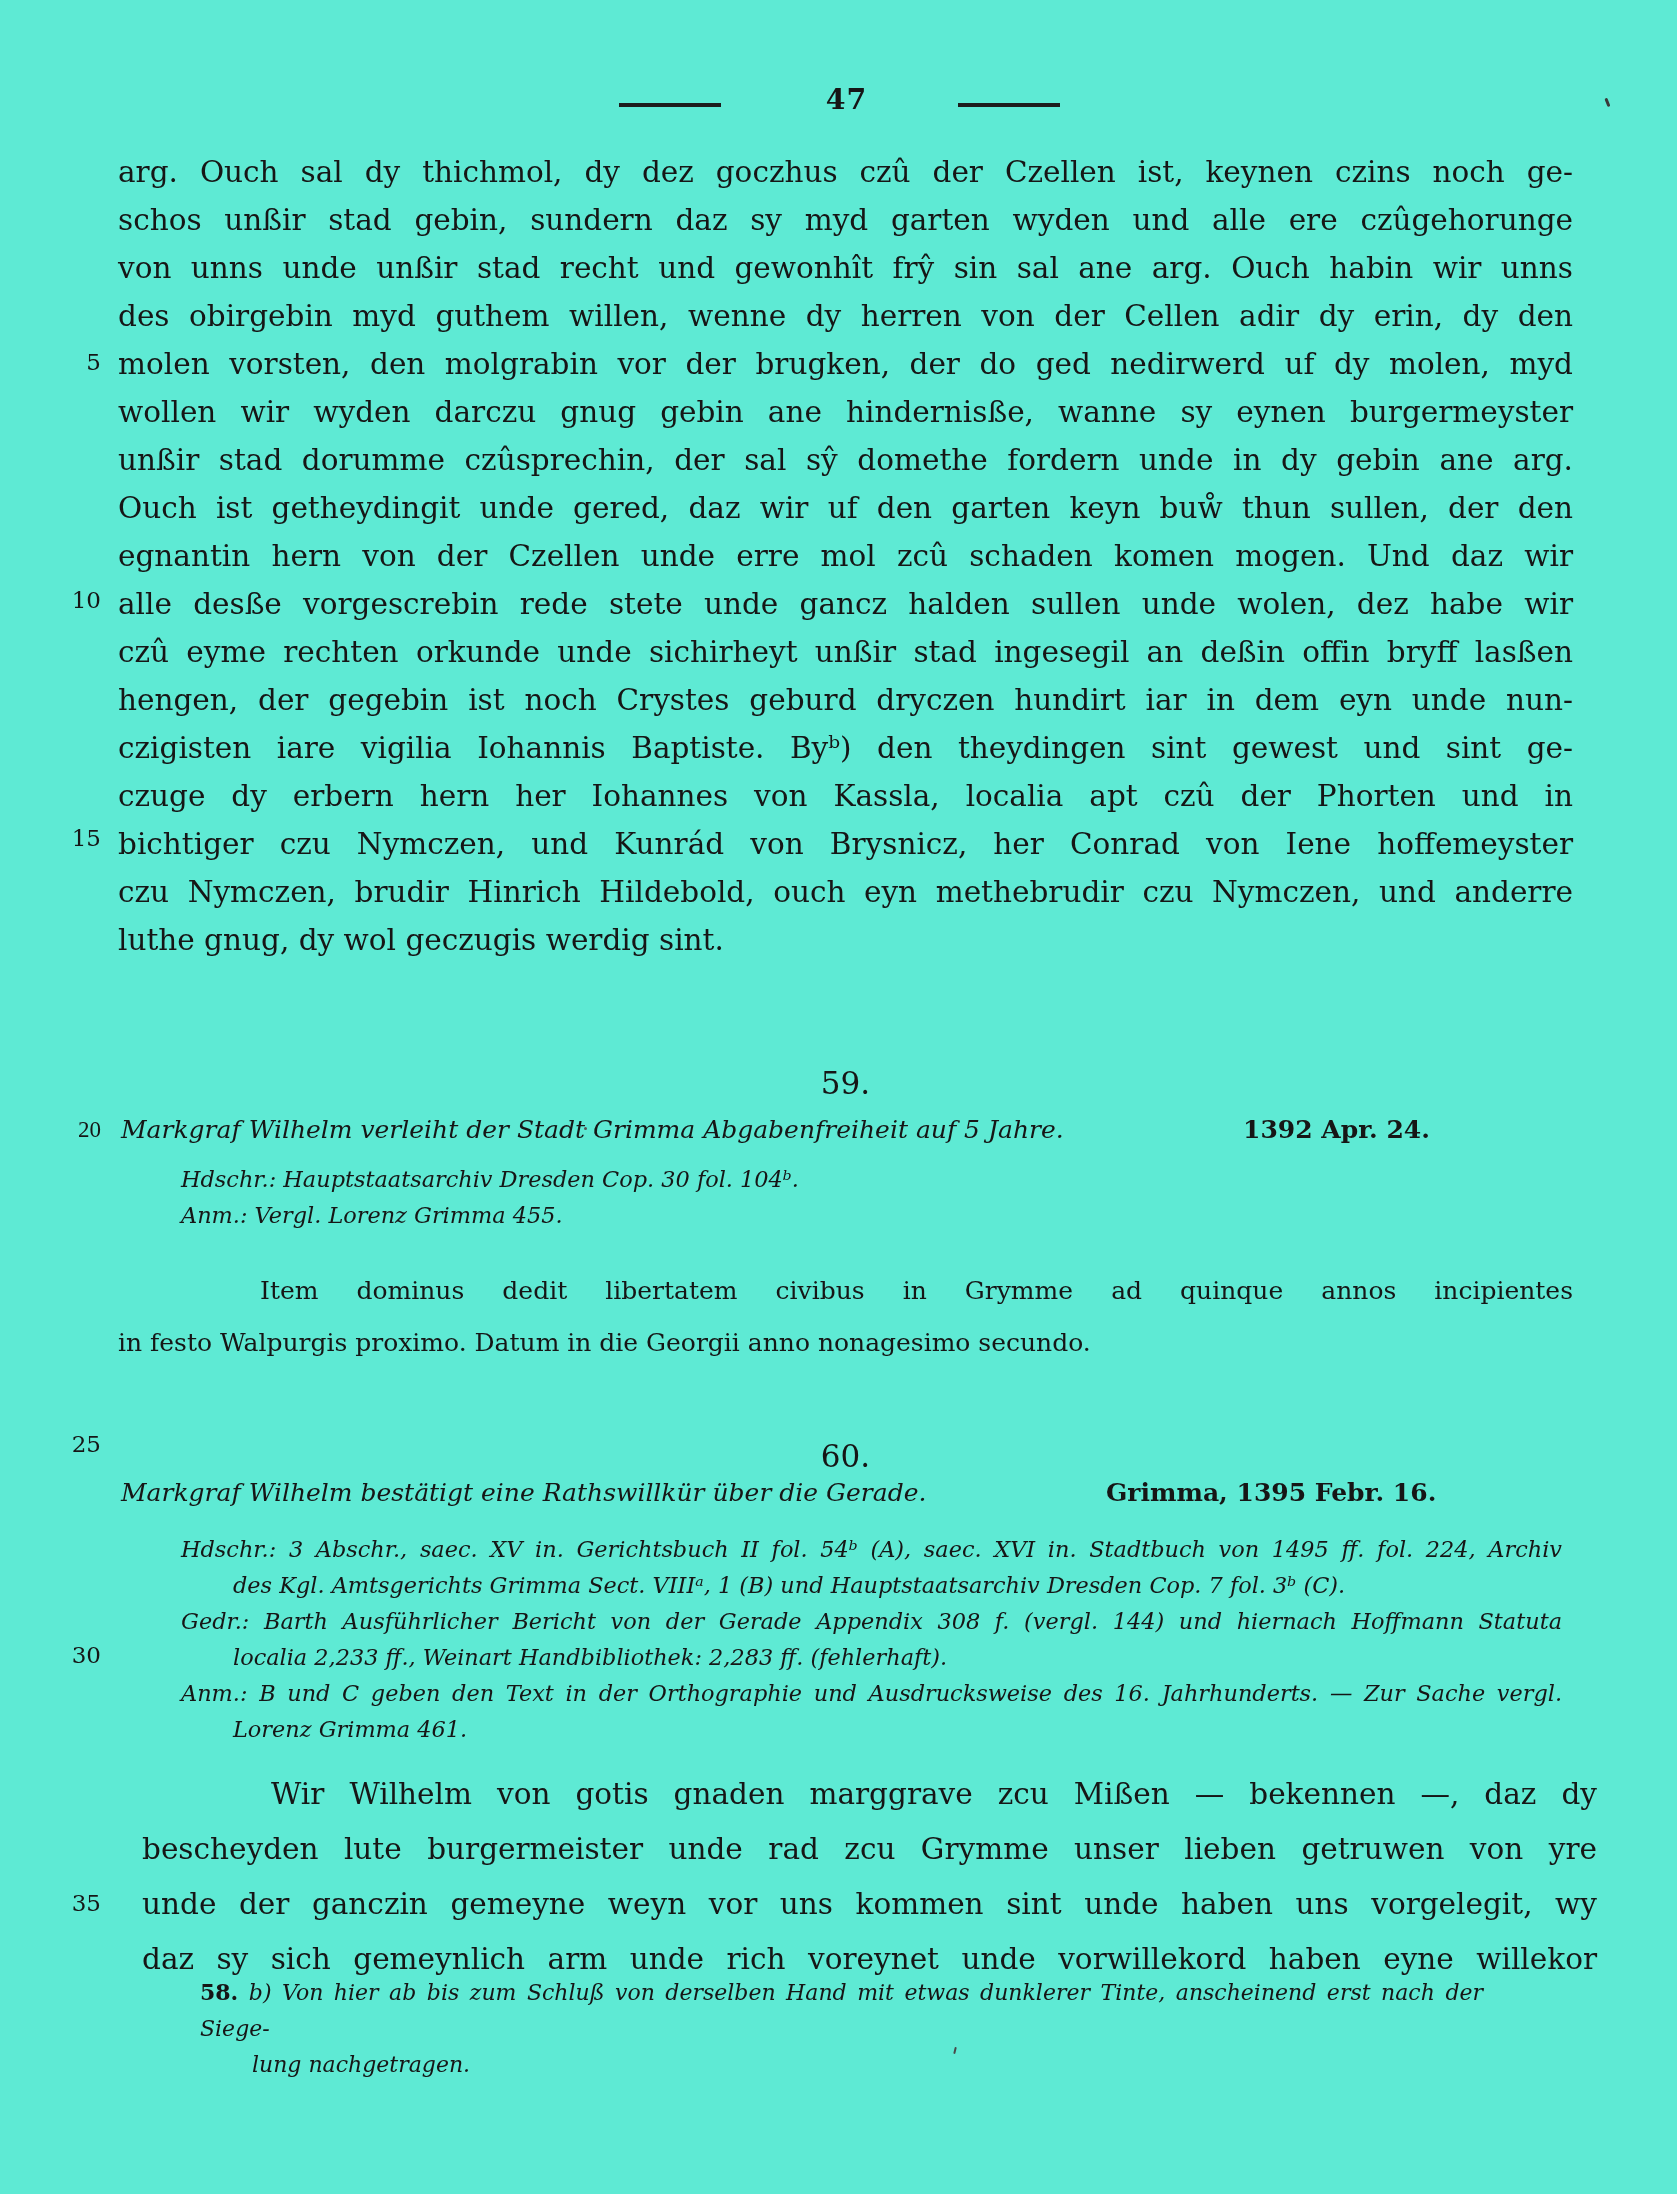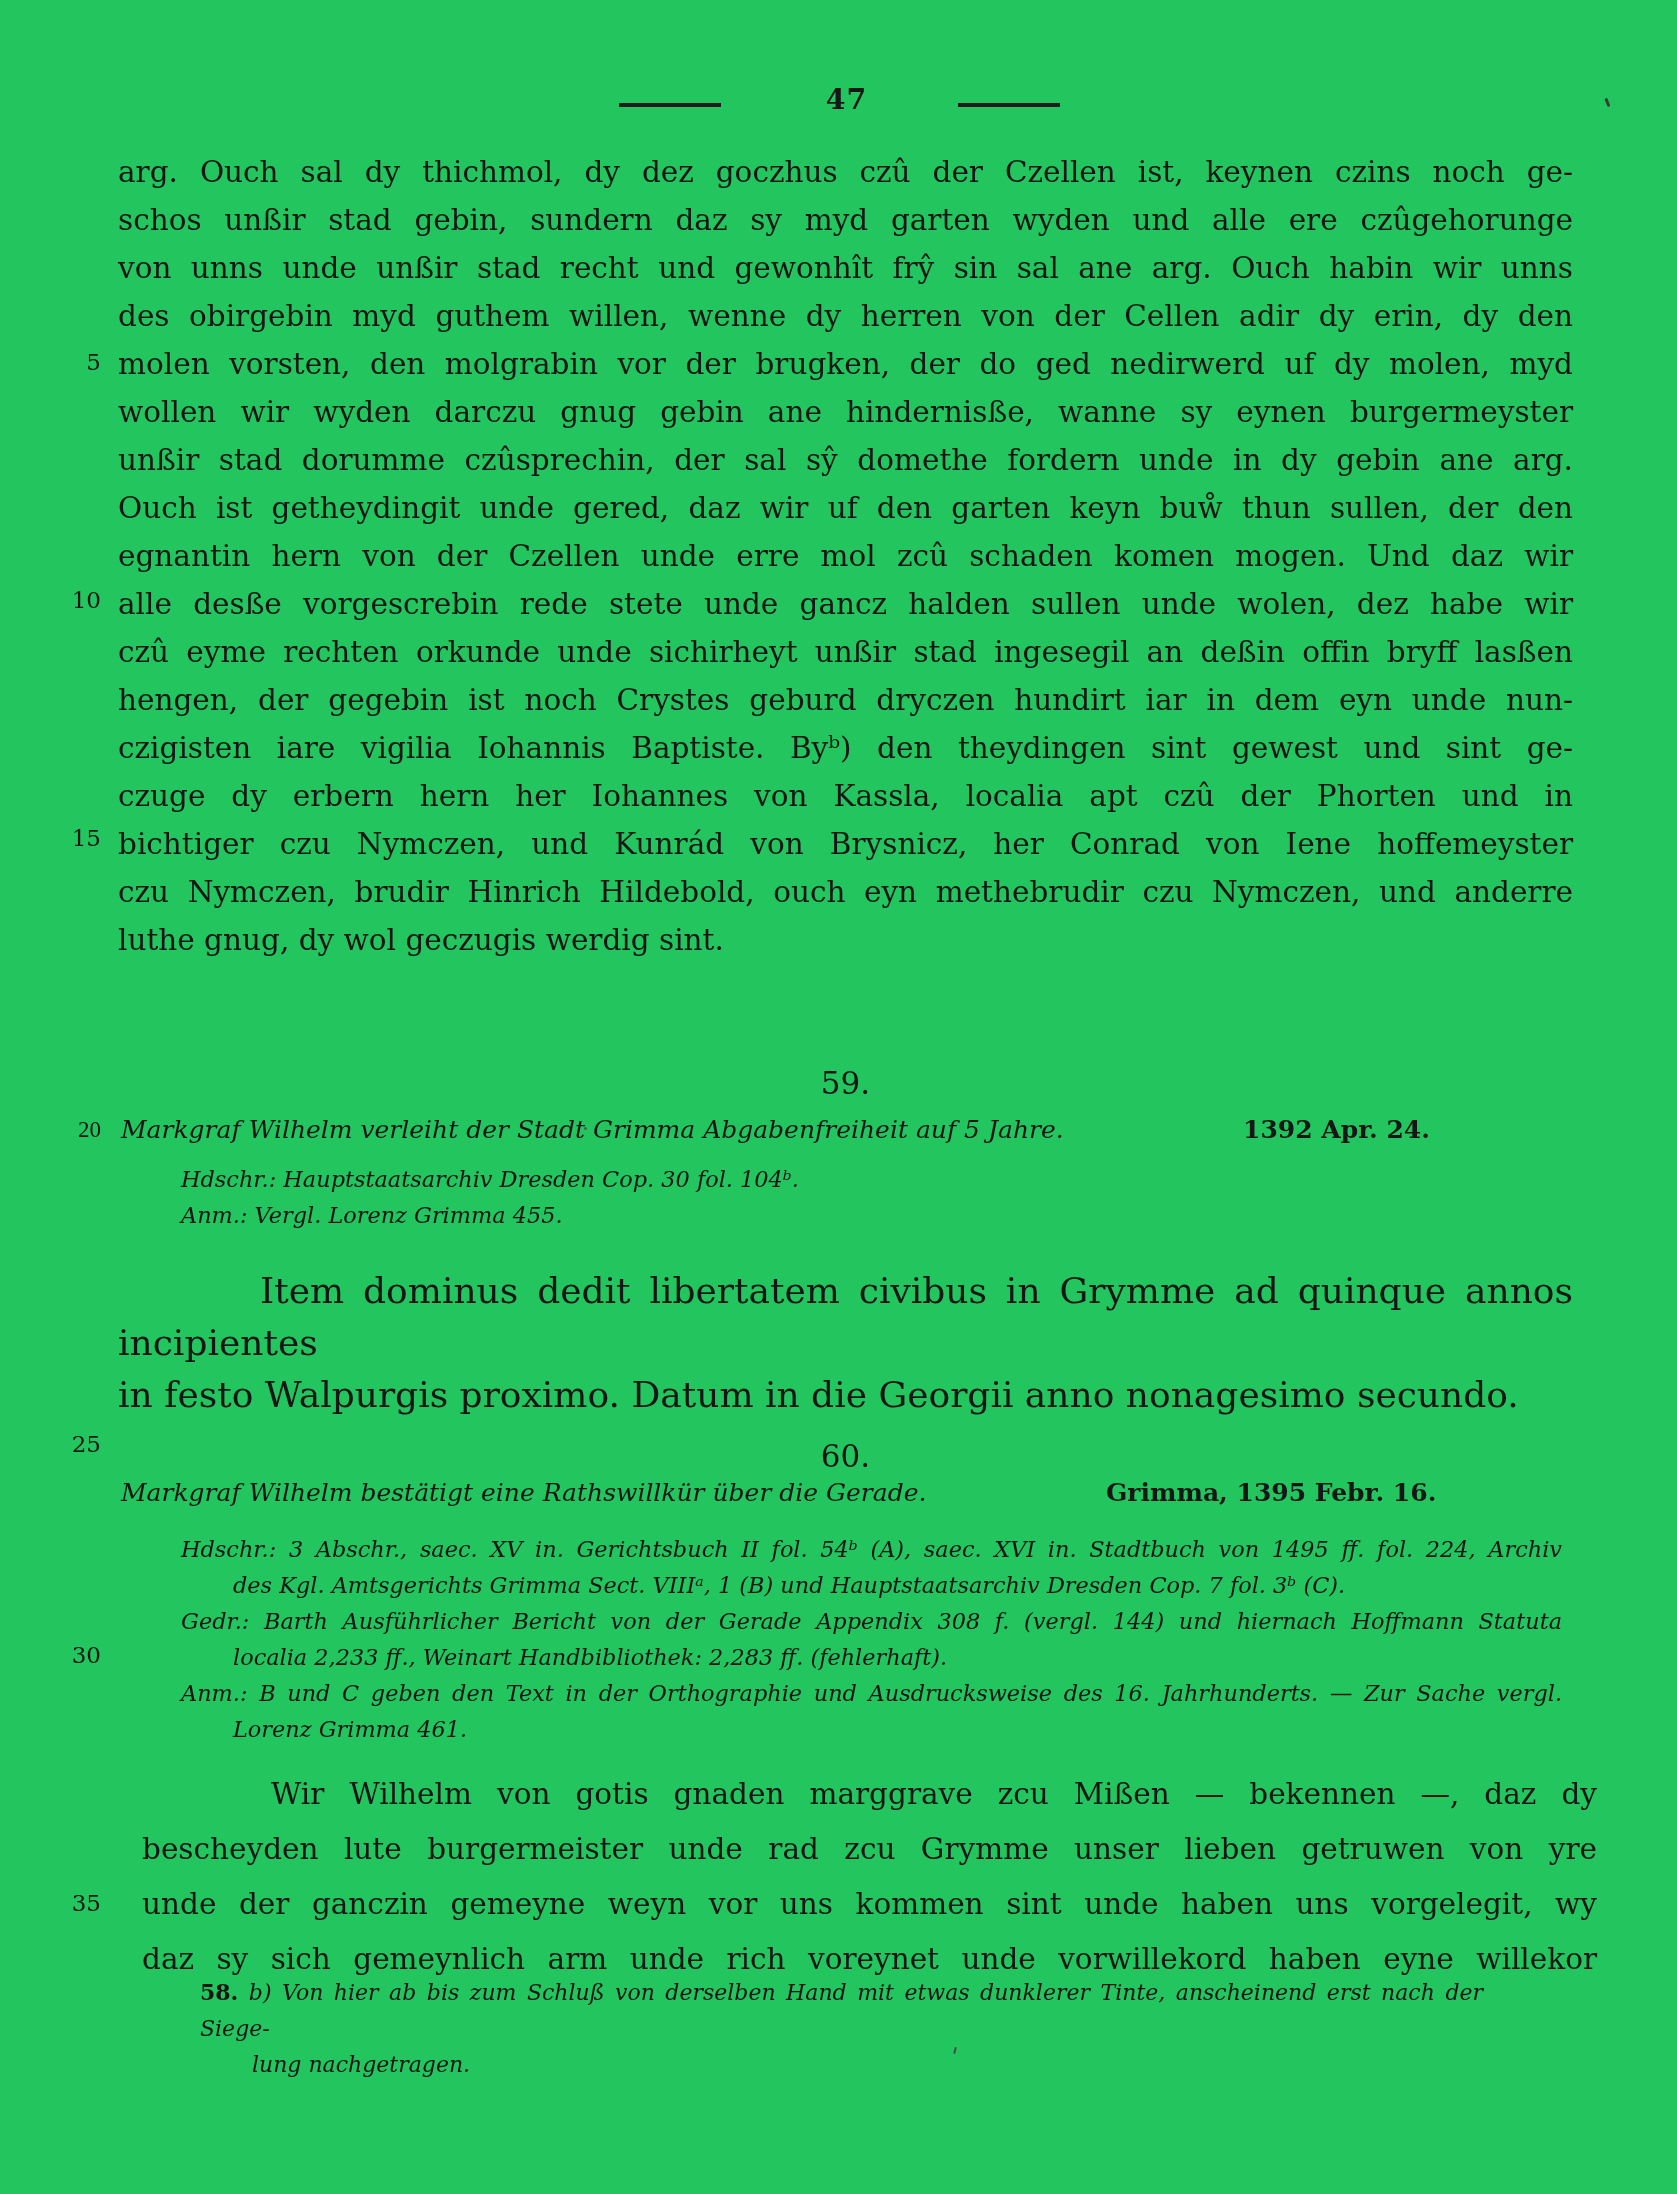--- a/index.html
+++ b/index.html
@@ -1,16 +1,16 @@
 <!DOCTYPE html>
 <html style="font-size:8.8px"><head>
 <meta charset="utf-8">
 <style>
   html,body{margin:0;padding:0;background:#ffffff;}
-  .page{position:relative;width:1677px;height:2194px;background:#22c55e;
+  .page{position:relative;width:1677px;height:2194px;background:#5eead4;
         font-family:"DejaVu Serif","Liberation Serif",serif;color:#161616;overflow:hidden;}
   .abs{position:absolute;}
   .jline{text-align:justify;text-align-last:justify;text-justify:inter-word;}
   .lline{text-align:left;text-align-last:left;}
   .main{font-size:29.5px;line-height:48px;}
   .pageno{left:800px;top:82px;width:93px;text-align:center;font-size:28.4px;font-weight:bold;letter-spacing:1.1px;}
   .rule{height:3.8px;background:#1d1d1d;top:103px;}
   .rule-l{left:619px;width:102px;}
   .rule-r{left:958px;width:102px;}
   .para58{left:118px;top:148px;width:1455px;}
@@ -29,21 +29,21 @@
   .date{font-weight:bold;font-size:25px;line-height:31px;white-space:nowrap;}
   #title59{left:121px;top:1114px;}
   #date59{left:1243px;top:1114px;}
   #title60{left:121px;top:1477px;}
   #date60{left:1106px;top:1477px;}
   .small{font-style:italic;font-size:22.4px;line-height:36px;}
   .src{left:181px;width:1381px;}
   #src59{top:1161px;line-height:36px;}
   #src60{top:1531px;}
   .src-cont{padding-left:52px;}
-  .latin{left:118px;top:1265px;width:1455px;font-size:36px;line-height:52px;}
+  .latin{left:118px;top:1265px;width:1455px;font-size:25px;line-height:52px;}
   .ti-latin{text-indent:142px;}
   .para60{left:118px;top:1767px;width:1455px;font-size:29.5px;line-height:55px;margin-left:24px;}
   .ti-60{text-indent:129px;}
   .footnote{left:200px;top:1974px;width:1283px;font-size:22px;line-height:36px;font-style:italic;}
   .footnote .ref{font-style:normal;font-weight:bold;}
   .fn2{padding-left:52px;}
   .speck{position:absolute;background:#3a3a3a;border-radius:1.6px;}
   #speck1{left:1606px;top:98px;width:2.7px;height:9.3px;transform:rotate(-22deg);}
   #speck2{left:584px;top:1127px;width:3.3px;height:3.3px;border-radius:50%;background:#555;}
   #speck3{left:954px;top:2047px;width:2.2px;height:7.1px;transform:rotate(14deg);background:#4a4a4a;}

